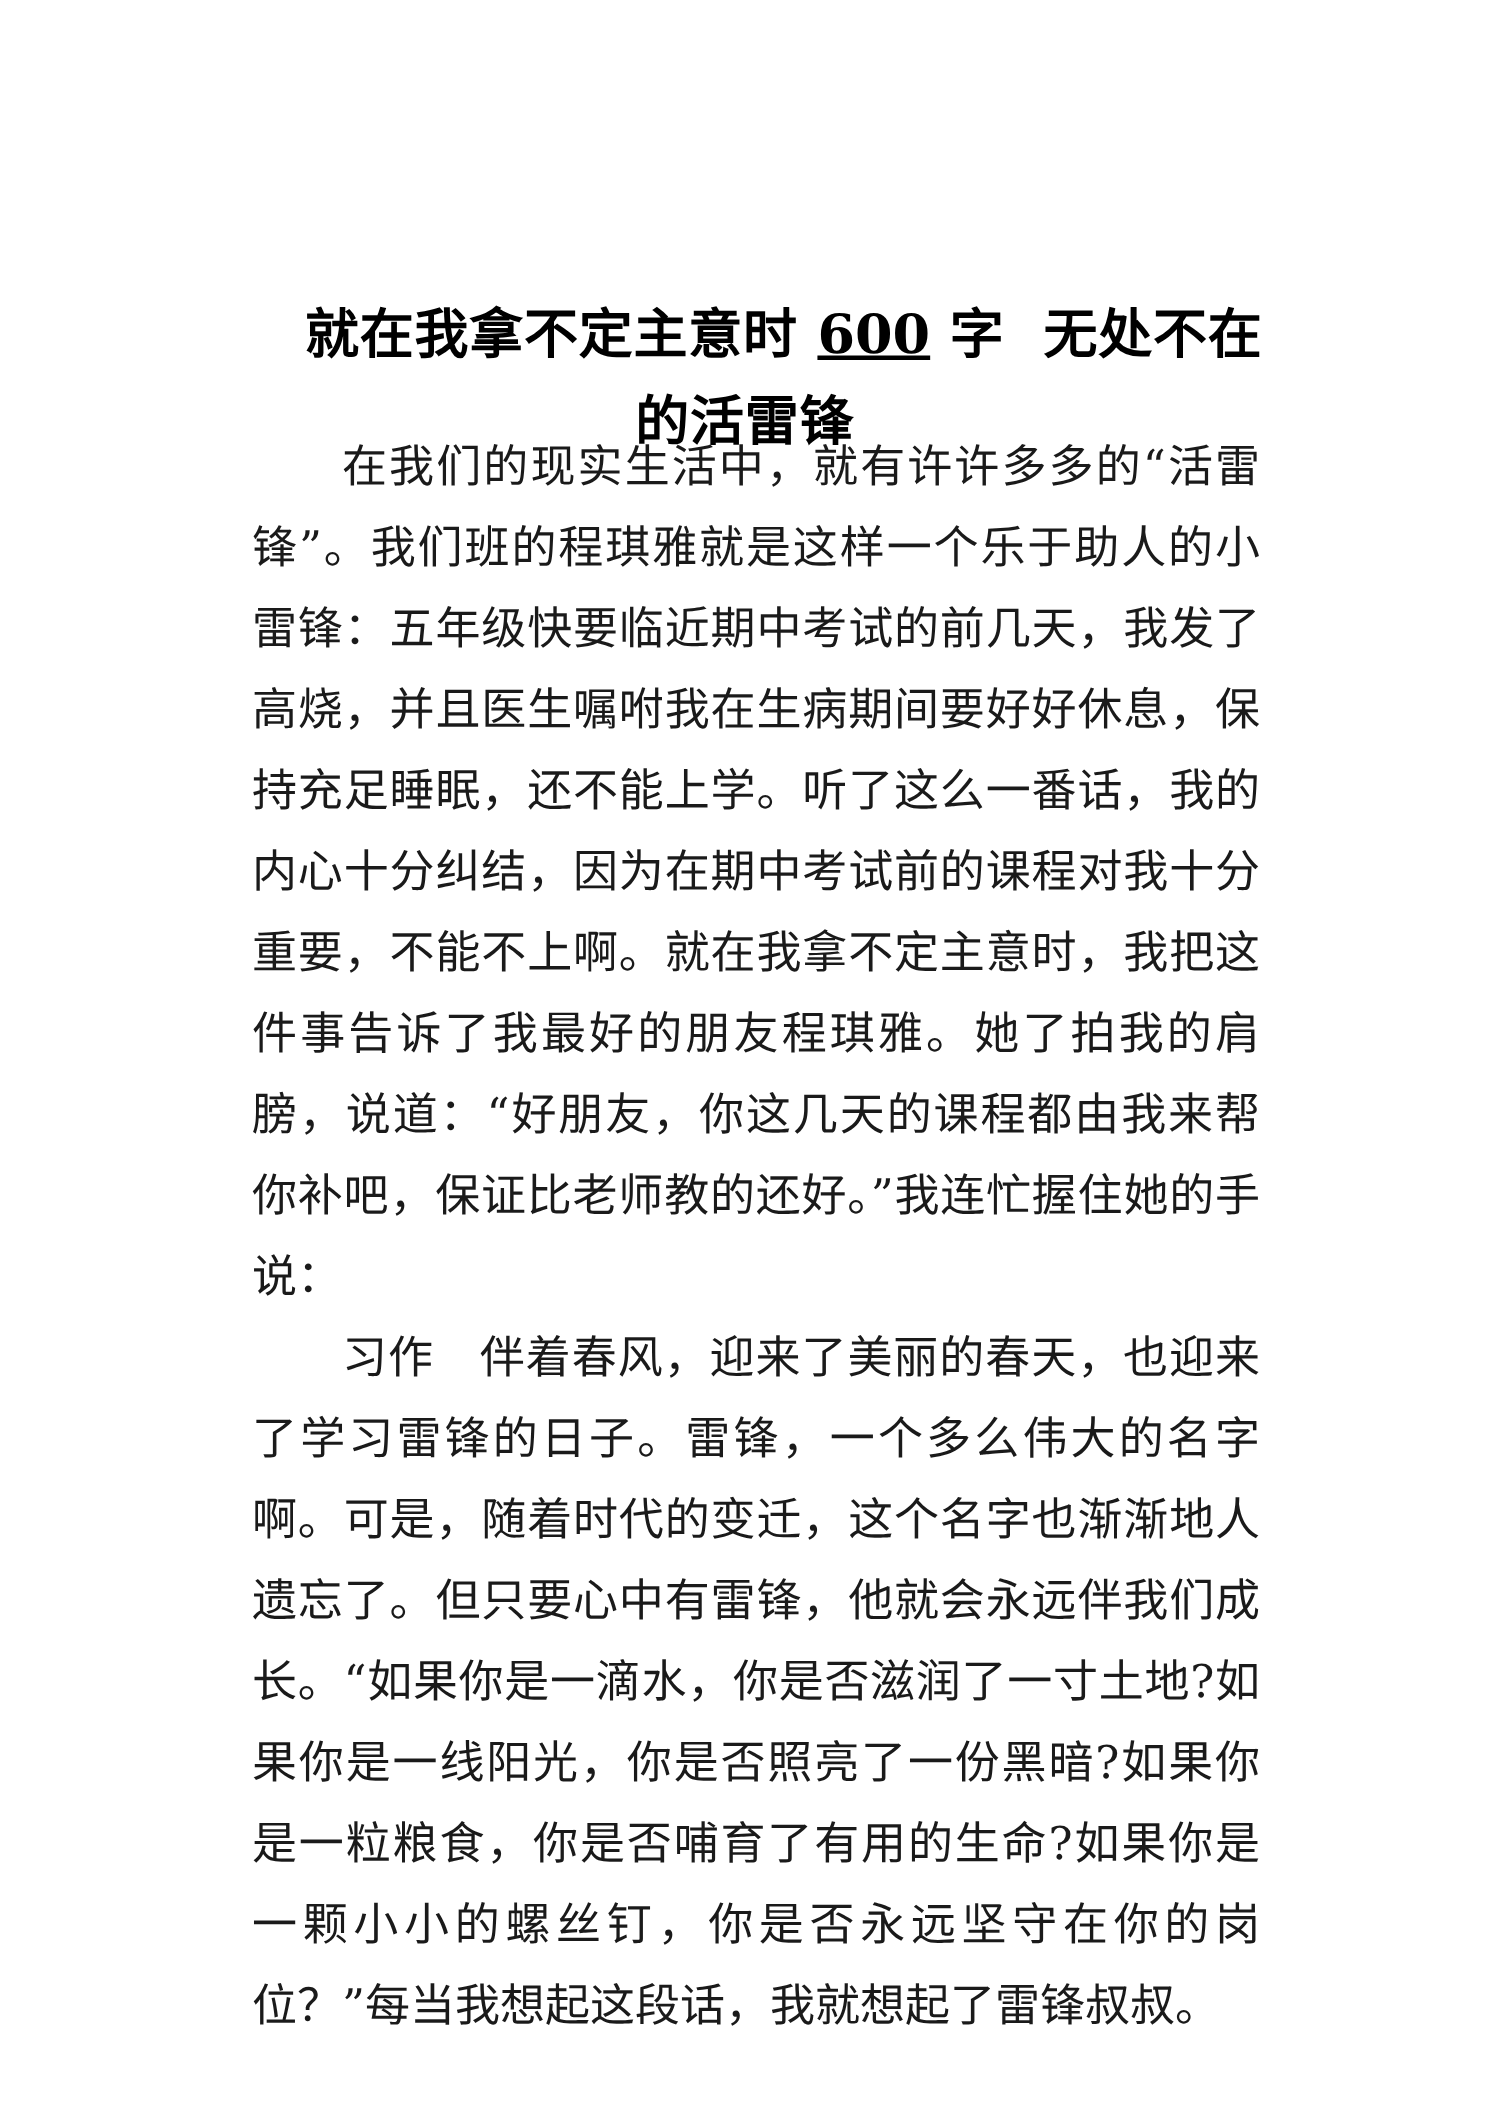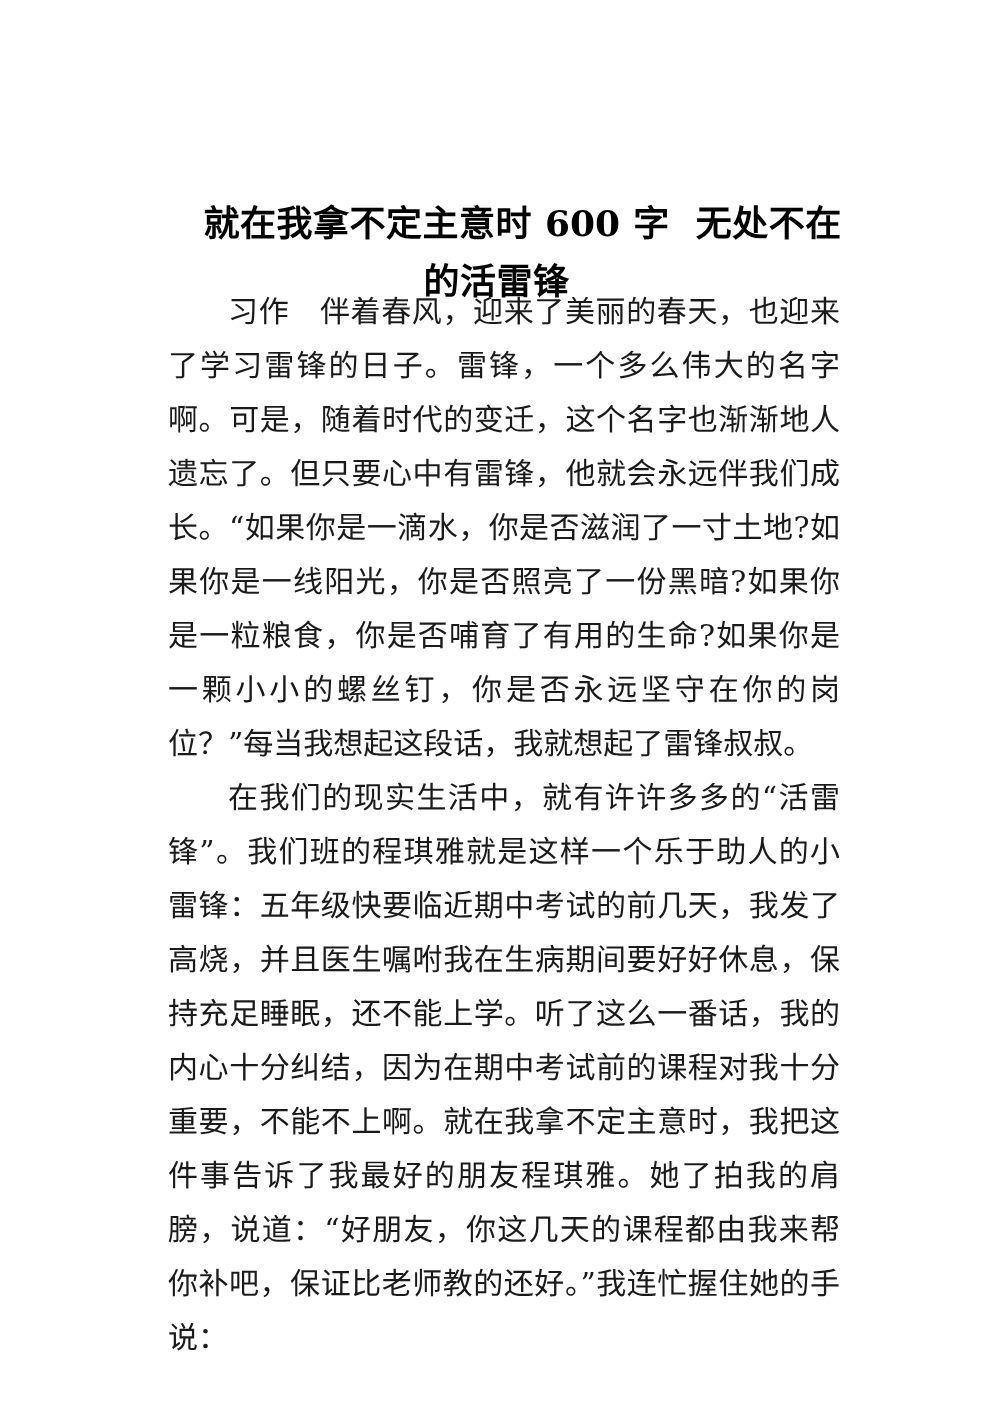--- a/index.html
+++ b/index.html
@@ -37,20 +37,21 @@
     font-size: 36px;
     line-height: 58px;
     letter-spacing: 0.5px;
     color: #000000;
     white-space: pre-wrap;
   }
   .doc-title .num {
     font-family: "DejaVu Serif", "Liberation Serif", serif;
     font-weight: 700;
     letter-spacing: 0px;
+    text-decoration: underline;
   }
 
   
   .body-block {
     position: absolute;
     left: 168px;
     top: 285px;
     width: 672px;
   }
 
@@ -74,17 +75,17 @@
 </head>
 <body>
 
 <div class="page">
 
   <h1 class="doc-title">
     <span>就在我拿不定主意时 </span><span class="num">600</span><span> 字  无处不在的活雷锋</span>
   </h1>
 
   <div class="body-block">
+    <p class="para indent">在我们的现实生活中，就有许许多多的“活雷锋”。我们班的程琪雅就是这样一个乐于助人的小雷锋：五年级快要临近期中考试的前几天，我发了高烧，并且医生嘱咐我在生病期间要好好休息，保持充足睡眠，还不能上学。听了这么一番话，我的内心十分纠结，因为在期中考试前的课程对我十分重要，不能不上啊。就在我拿不定主意时，我把这件事告诉了我最好的朋友程琪雅。她了拍我的肩膀，说道：“好朋友，你这几天的课程都由我来帮你补吧，保证比老师教的还好。”我连忙握住她的手说：</p>
     <p class="para indent">习作　伴着春风，迎来了美丽的春天，也迎来了学习雷锋的日子。雷锋，一个多么伟大的名字啊。可是，随着时代的变迁，这个名字也渐渐地人遗忘了。但只要心中有雷锋，他就会永远伴我们成长。“如果你是一滴水，你是否滋润了一寸土地?如果你是一线阳光，你是否照亮了一份黑暗?如果你是一粒粮食，你是否哺育了有用的生命?如果你是一颗小小的螺丝钉，你是否永远坚守在你的岗位？”每当我想起这段话，我就想起了雷锋叔叔。</p>
-    <p class="para indent">在我们的现实生活中，就有许许多多的“活雷锋”。我们班的程琪雅就是这样一个乐于助人的小雷锋：五年级快要临近期中考试的前几天，我发了高烧，并且医生嘱咐我在生病期间要好好休息，保持充足睡眠，还不能上学。听了这么一番话，我的内心十分纠结，因为在期中考试前的课程对我十分重要，不能不上啊。就在我拿不定主意时，我把这件事告诉了我最好的朋友程琪雅。她了拍我的肩膀，说道：“好朋友，你这几天的课程都由我来帮你补吧，保证比老师教的还好。”我连忙握住她的手说：</p>
   </div>
 
 </div>
 
 </body></html>

